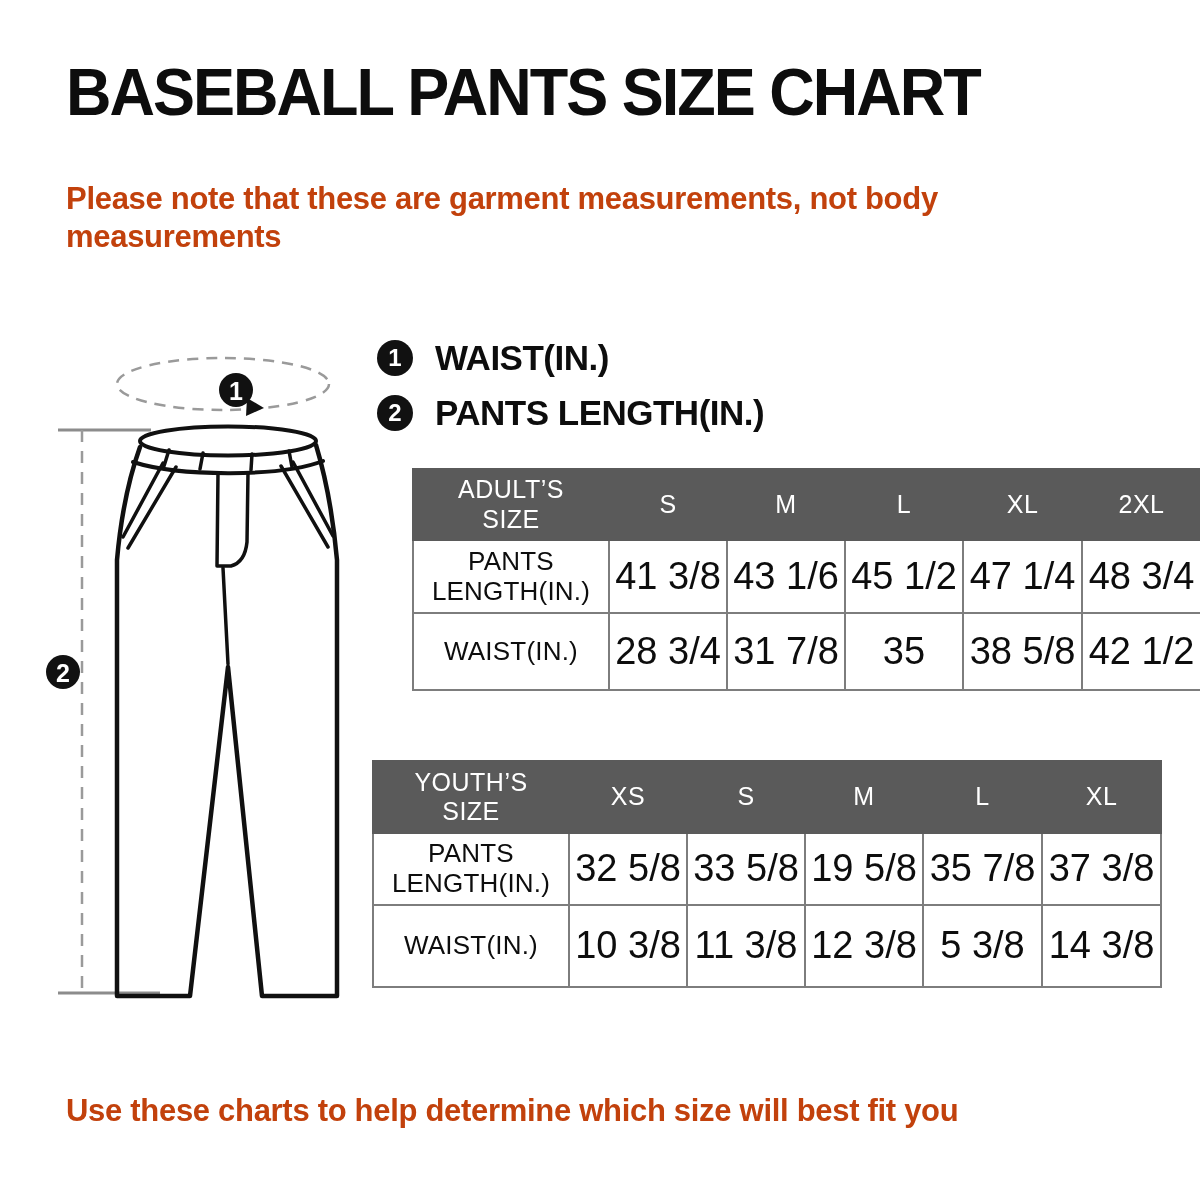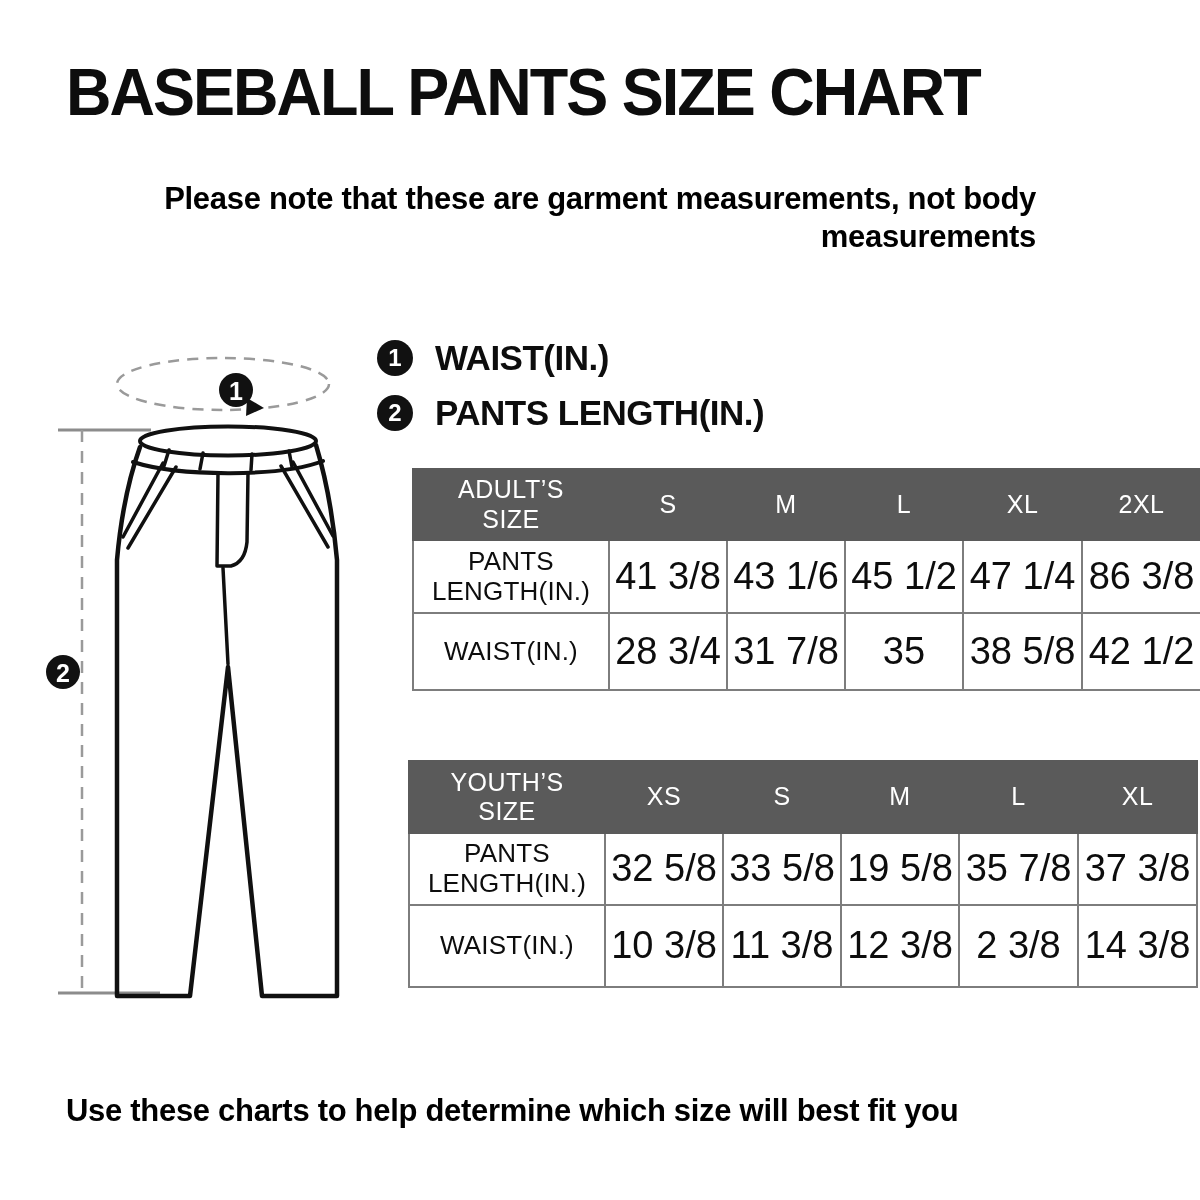--- a/index.html
+++ b/index.html
@@ -6,22 +6,22 @@
   body{
     width:1200px;height:1200px;position:relative;background:#ffffff;
     font-family:"Liberation Sans",sans-serif;overflow:hidden;color:#0d0d0d;
   }
   .page-title{
     position:absolute;left:66px;top:54px;margin:0;
     font-size:63px;font-weight:bold;letter-spacing:-2px;white-space:nowrap;
     color:#0d0d0d;transform:scaleY(1.06);transform-origin:left top;
   }
   .note{
-    position:absolute;margin:0;color:#000000;font-weight:bold;
-    font-size:31px;line-height:1.22;letter-spacing:-0.3px;text-align:right;
+    position:absolute;margin:0;color:#c2410c;font-weight:bold;
+    font-size:31px;line-height:1.22;letter-spacing:-0.3px;
   }
   .note-top{left:66px;top:180px;width:970px;}
   .note-bottom{left:66px;top:1092px;white-space:nowrap;}
   .legend{
     position:absolute;left:377px;top:338px;display:flex;flex-direction:column;gap:15px;
   }
   .legend-row{display:flex;align-items:center;gap:22px;}
   .legend-label{font-size:35px;font-weight:bold;letter-spacing:-0.5px;white-space:nowrap;}
   .badge{
     width:36px;height:36px;border-radius:50%;background:#111;color:#fff;
@@ -36,21 +36,21 @@
     background:#5a5a5a;color:#ffffff;font-weight:normal;font-size:25px;
     border:2px solid #5a5a5a;line-height:1.18;letter-spacing:0.5px;
   }
   .size-table th.corner{padding:0 34px;}
   .size-table td{
     background:#ffffff;border:2px solid #7d7d7d;text-align:center;
     font-size:38px;color:#0d0d0d;line-height:1.15;
   }
   .size-table td.rowlabel{font-size:26px;letter-spacing:0.2px;}
   .adult-table{left:372px;top:468px;margin-left:40px;}
-  .youth-table{left:372px;top:760px;margin-left:36px;}
+  .youth-table{left:372px;top:760px;}
 </style>
 </head>
 <body>
 
 <main>
 
   <h1 class="page-title">BASEBALL PANTS SIZE CHART</h1>
 
   <p class="note note-top">Please note that these are garment measurements, not body measurements</p>
 
@@ -110,21 +110,21 @@
       <th>L</th>
       <th>XL</th>
       <th>2XL</th>
     </tr>
     <tr style="height:73px">
       <td class="rowlabel">PANTS LENGTH(IN.)</td>
       <td>41 3/8</td>
       <td>43 1/6</td>
       <td>45 1/2</td>
       <td>47 1/4</td>
-      <td>86 3/8</td>
+      <td>48 3/4</td>
     </tr>
     <tr style="height:77px">
       <td class="rowlabel">WAIST(IN.)</td>
       <td>28 3/4</td>
       <td>31 7/8</td>
       <td>35</td>
       <td>38 5/8</td>
       <td>42 1/2</td>
     </tr>
   </tbody>
@@ -154,21 +154,21 @@
       <td>33 5/8</td>
       <td>19 5/8</td>
       <td>35 7/8</td>
       <td>37 3/8</td>
     </tr>
     <tr style="height:82px">
       <td class="rowlabel">WAIST(IN.)</td>
       <td>10 3/8</td>
       <td>11 3/8</td>
       <td>12 3/8</td>
-      <td>2 3/8</td>
+      <td>5 3/8</td>
       <td>14 3/8</td>
     </tr>
   </tbody>
     </table>
 
   <p class="note note-bottom">Use these charts to help determine which size will best fit you</p>
 
 </main>
 
 </body></html>

